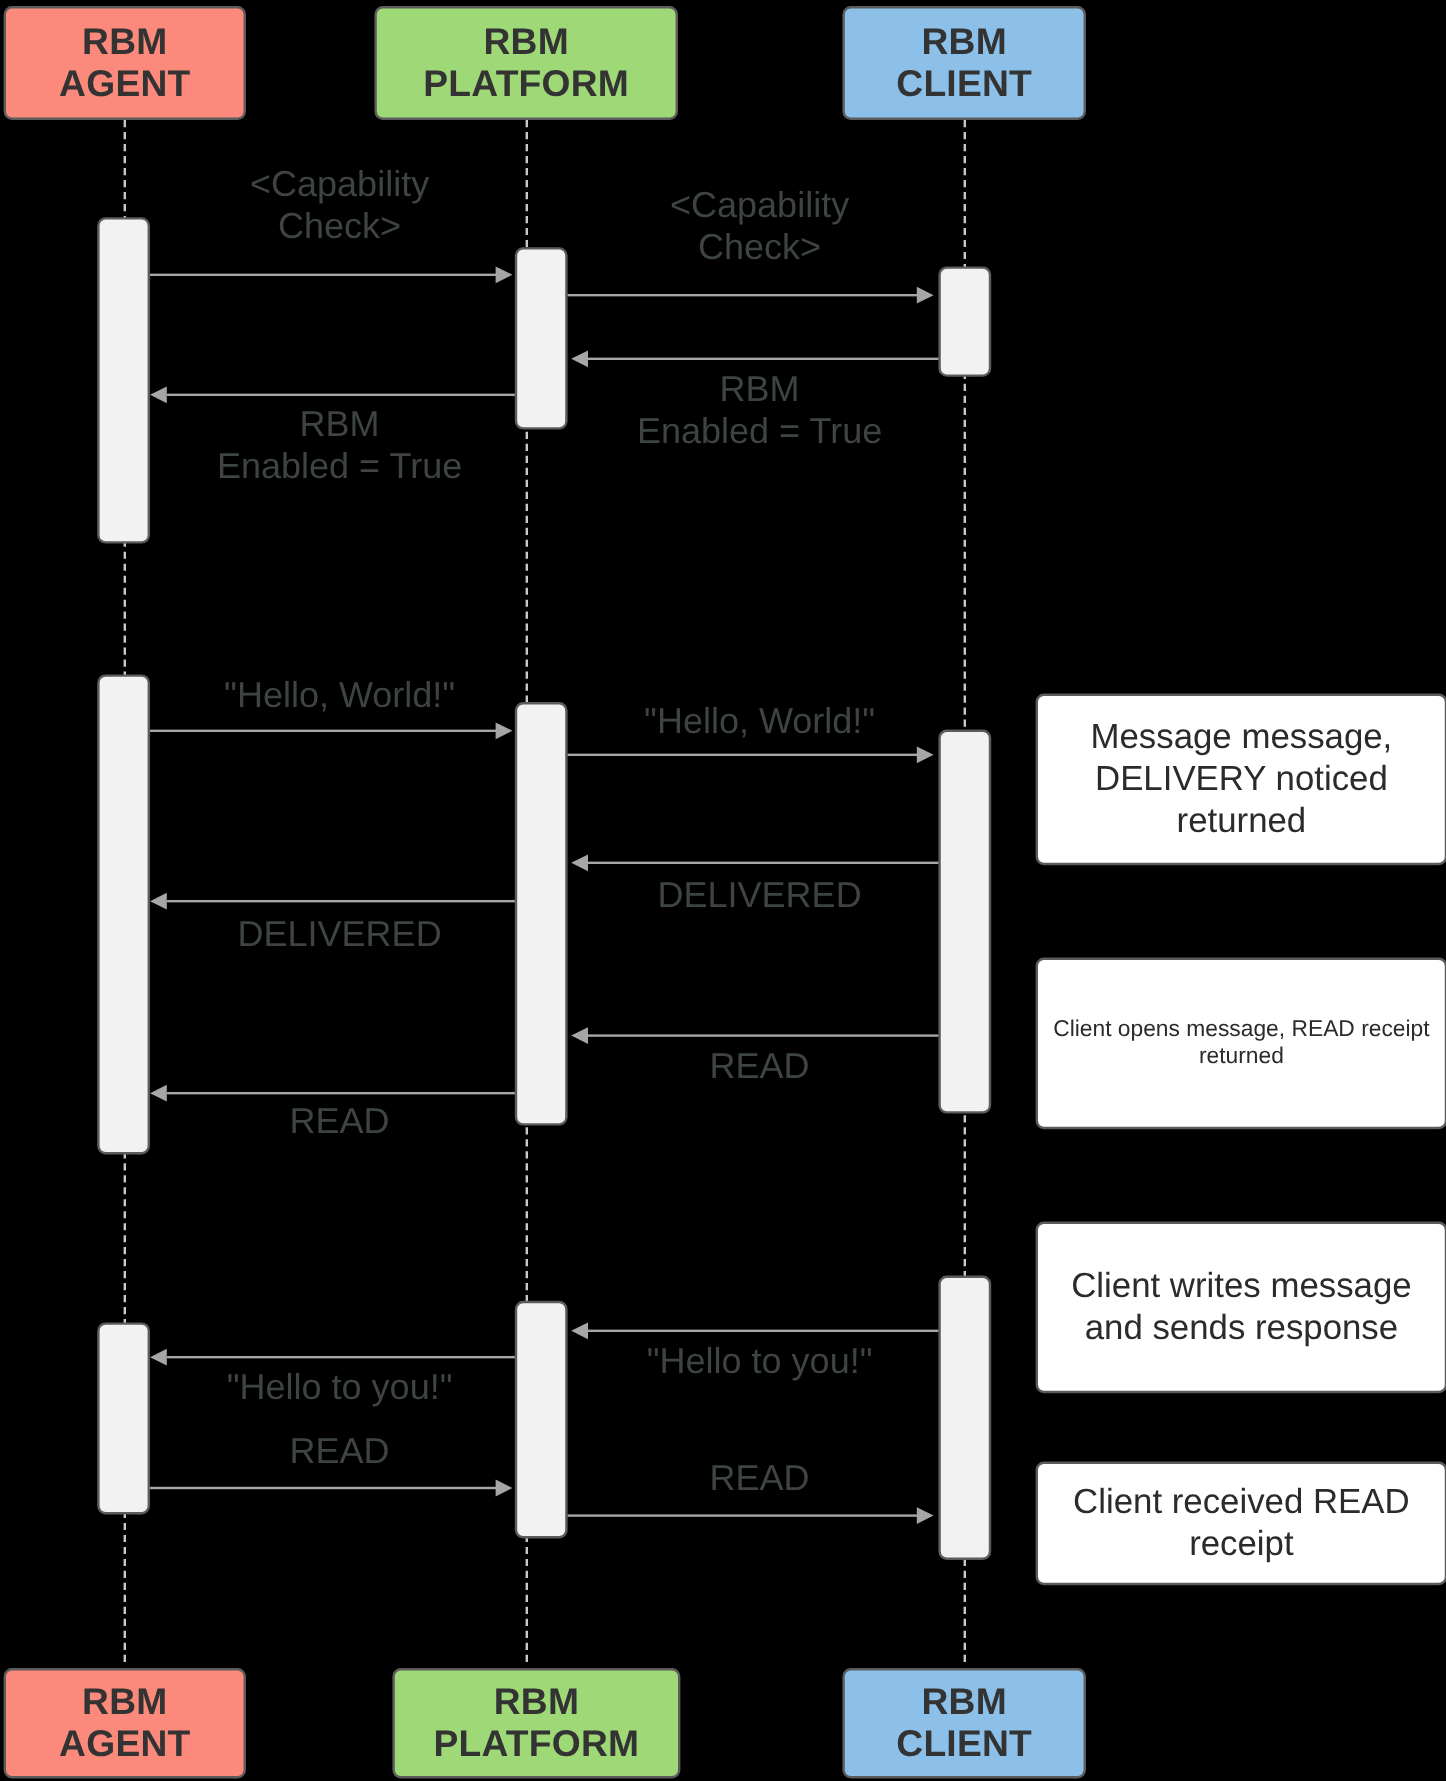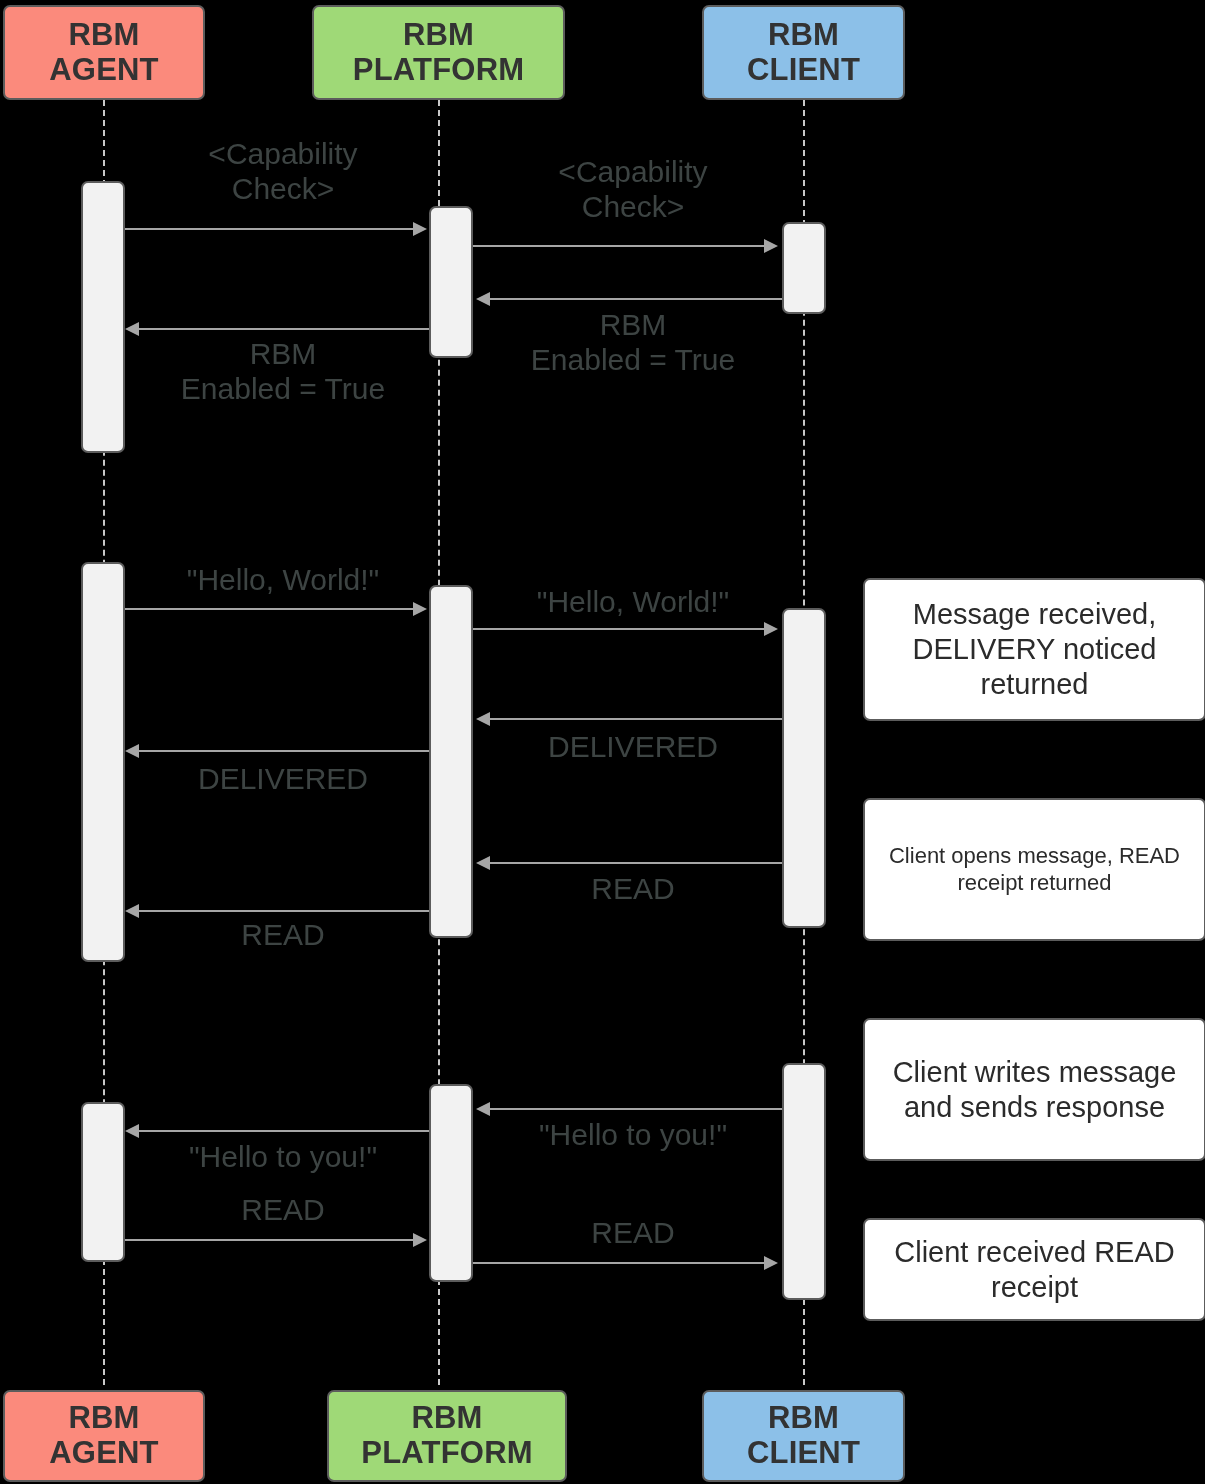--- a/index.html
+++ b/index.html
@@ -176,23 +176,23 @@
 
   <div class="msglabel" style="left: 133px; top: 1193px; width: 300px; font-size: 30px; white-space: pre-line;">READ</div>
   <div class="msgline" style="left:125px; top:1239px; width:290px;"></div>
   <div class="arrowhead arrow-right" style="left:413px; top:1233px;"></div>
 
   <div class="msglabel" style="left: 483px; top: 1216px; width: 300px; font-size: 30px; white-space: pre-line;">READ</div>
   <div class="msgline" style="left:473px; top:1262px; width:293px;"></div>
   <div class="arrowhead arrow-right" style="left:764px; top:1256px;"></div>
 
 
-  <div class="note" style="left:863px; top:578px; width:343px; height:143px; font-size:29px;">Message received, DELIVERY noticed returned</div>
-
-  <div class="note" style="left:863px; top:798px; width:343px; height:143px; font-size:22px;">Client opens message, READ receipt returned</div>
+  <div class="note" style="left:863px; top:578px; width:343px; height:143px; font-size:29px;">Message message, DELIVERY noticed returned</div>
+
+  <div class="note" style="left:863px; top:798px; width:343px; height:143px; font-size:19px;">Client opens message, READ receipt returned</div>
 
   <div class="note" style="left:863px; top:1018px; width:343px; height:143px; font-size:29px;">Client writes message and sends response</div>
 
   <div class="note" style="left:863px; top:1218px; width:343px; height:103px; font-size:29px;">Client received READ receipt</div>
 
   <div class="participant p-agent" style="left: 3px; top: 1390px; width: 202px; height: 92px; font-size: 31px; white-space: pre-line;">RBM
 AGENT</div>
 
   <div class="participant p-platform" style="left: 327px; top: 1390px; width: 240px; height: 92px; font-size: 31px; white-space: pre-line;">RBM
 PLATFORM</div>

